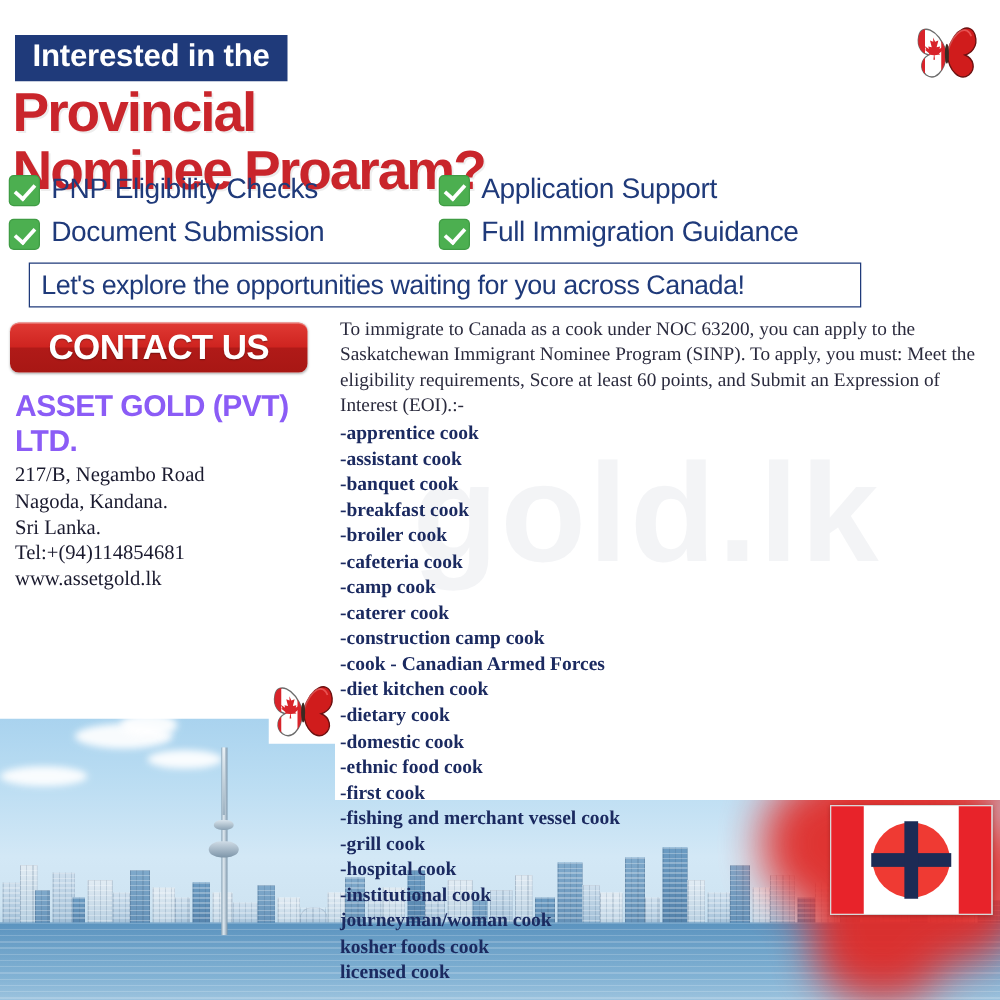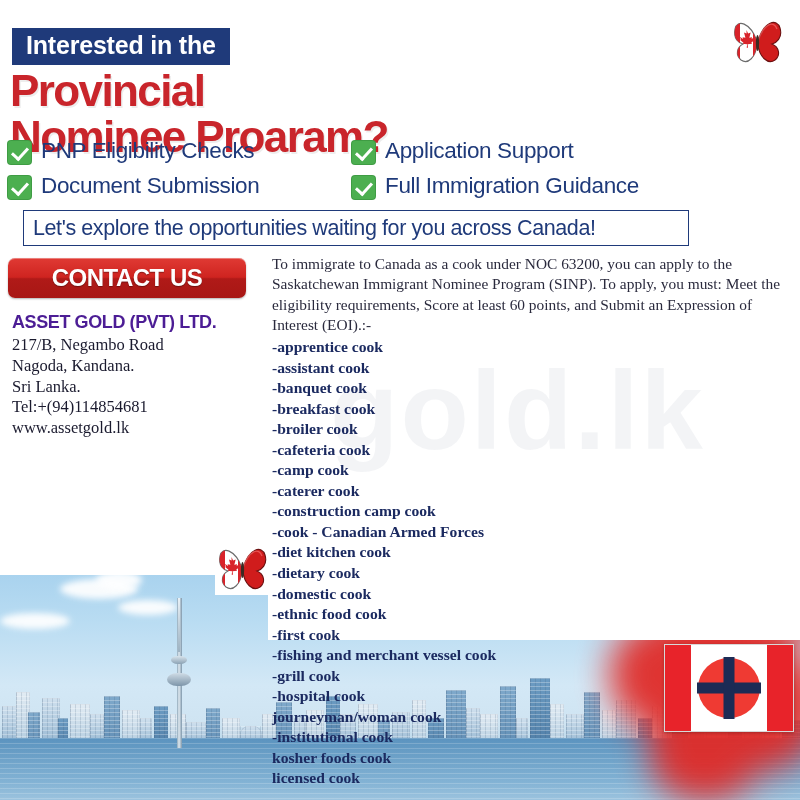--- a/index.html
+++ b/index.html
@@ -131,28 +131,28 @@
 
   
   .contact-btn{
     position:absolute;left:8px;top:258px;width:238px;height:40px;z-index:10;
     border-radius:7px;
     background:linear-gradient(to bottom,#e03a34 0%,#cf2420 48%,#b01a18 52%,#a81714 100%);
     box-shadow:0 1px 2px rgba(0,0,0,.3), inset 0 1px 0 rgba(255,255,255,.35);
     display:flex;align-items:center;justify-content:center;
   }
   .contact-btn span{
-    color:#fff;font-size:24px;font-weight:700;letter-spacing:-.5px;
+    color:#fff;font-size:28px;font-weight:700;letter-spacing:-.5px;
     text-shadow:0 1px 1px rgba(0,0,0,.35);
   }
 
   
   .company{position:absolute;left:12px;top:312px;width:250px;z-index:10;}
   .company .cname{
-    color:#4c1d95;font-size:18px;font-weight:700;letter-spacing:-.4px;margin-bottom:2px;
+    color:#8b5cf6;font-size:24px;font-weight:700;letter-spacing:-.4px;margin-bottom:2px;
   }
   .company .cline{
     font-family:"Liberation Serif", serif;
     color:#1a1a2e;font-size:16.5px;line-height:1.26;
   }
 
   
   .bodytext{
     position:absolute;left:272px;top:254px;width:526px;z-index:10;
     font-family:"Liberation Serif", serif;
@@ -340,22 +340,22 @@
     <div>-construction camp cook</div>
     <div>-cook - Canadian Armed Forces</div>
     <div>-diet kitchen cook</div>
     <div>-dietary cook</div>
     <div>-domestic cook</div>
     <div>-ethnic food cook</div>
     <div>-first cook</div>
     <div>-fishing and merchant vessel cook</div>
     <div>-grill cook</div>
     <div>-hospital cook</div>
+    <div>-institutional cook</div>
     <div>journeyman/woman cook</div>
-    <div>-institutional cook</div>
     <div>kosher foods cook</div>
     <div>licensed cook</div>
   </div>
 
   <div class="bfly top">
     <svg width="50" height="48" viewBox="0 0 50 48">
       <defs>
         <clipPath id="lw">
             <path d="M24,24 C17,5 4,2 2,12 C0,22 6,26 10,27 C4,30 2,38 8,43 C15,48 23,40 24,27 Z"></path>
           </clipPath>

